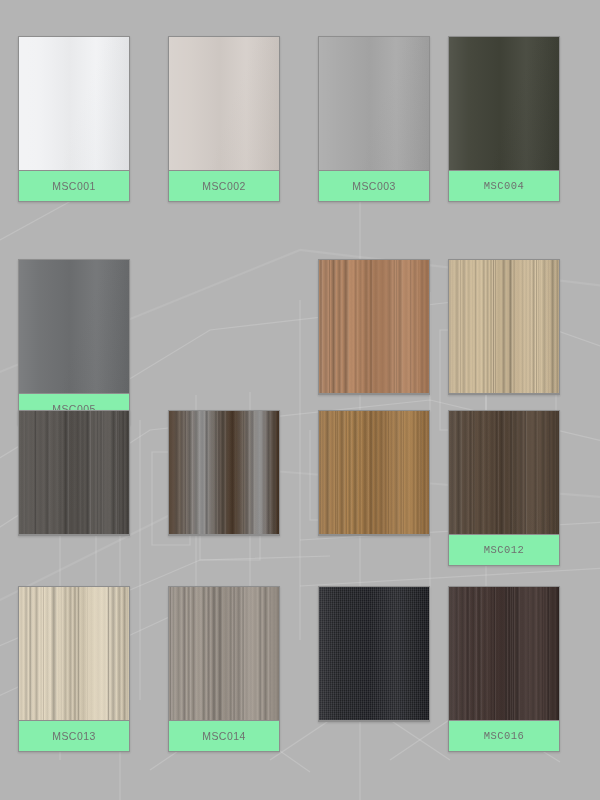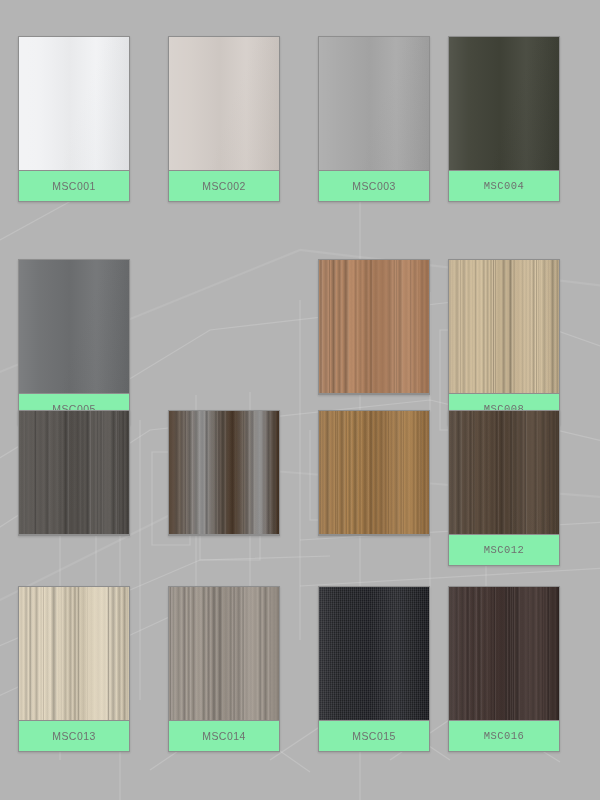--- a/index.html
+++ b/index.html
@@ -153,23 +153,20 @@
   </div>
   <div class="swatch-card row-2 col-3">
     <div class="swatch-face" style="background: rgb(189, 140, 104);">
         <div class="grain" style="background: linear-gradient(90deg, rgba(0, 0, 0, 0) 0%, rgba(0, 0, 0, 0.263) 1.75%, rgba(255, 255, 255, 0.086) 3.5%, rgba(0, 0, 0, 0) 3.5%, rgba(0, 0, 0, 0.165) 6.3%, rgba(255, 255, 255, 0.047) 9.1%, rgba(0, 0, 0, 0) 9.1%, rgba(0, 0, 0, 0.28) 9.75%, rgba(255, 255, 255, 0.09) 10.4%, rgba(0, 0, 0, 0) 10.4%, rgba(0, 0, 0, 0.29) 13.15%, rgba(255, 255, 255, 0.094) 15.9%, rgba(0, 0, 0, 0) 15.9%, rgba(0, 0, 0, 0.216) 18.45%, rgba(255, 255, 255, 0.067) 21%, rgba(0, 0, 0, 0) 21%, rgba(0, 0, 0, 0.29) 24.3%, rgba(255, 255, 255, 0.094) 27.6%, rgba(0, 0, 0, 0) 27.6%, rgba(0, 0, 0, 0.04) 29.55%, rgba(255, 255, 255, 0) 31.5%, rgba(0, 0, 0, 0) 31.5%, rgba(0, 0, 0, 0.16) 33.35%, rgba(255, 255, 255, 0.047) 35.2%, rgba(0, 0, 0, 0) 35.2%, rgba(0, 0, 0, 0.11) 37.55%, rgba(255, 255, 255, 0.027) 39.9%, rgba(0, 0, 0, 0) 39.9%, rgba(0, 0, 0, 0.17) 42.75%, rgba(255, 255, 255, 0.05) 45.6%, rgba(0, 0, 0, 0) 45.6%, rgba(0, 0, 0, 0.23) 47.3%, rgba(255, 255, 255, 0.075) 49%, rgba(0, 0, 0, 0) 49%, rgba(0, 0, 0, 0.086) 51.75%, rgba(255, 255, 255, 0.02) 54.5%, rgba(0, 0, 0, 0) 54.5%, rgba(0, 0, 0, 0.063) 57.8%, rgba(255, 255, 255, 0.008) 61.1%, rgba(0, 0, 0, 0) 61.1%, rgba(0, 0, 0, 0.145) 64.2%, rgba(255, 255, 255, 0.04) 67.3%, rgba(0, 0, 0, 0) 67.3%, rgba(0, 0, 0, 0.153) 68.5%, rgba(255, 255, 255, 0.043) 69.7%, rgba(0, 0, 0, 0) 69.7%, rgba(0, 0, 0, 0.196) 70.3%, rgba(255, 255, 255, 0.06) 70.9%, rgba(0, 0, 0, 0) 70.9%, rgba(0, 0, 0, 0.208) 73.6%, rgba(255, 255, 255, 0.063) 76.3%, rgba(0, 0, 0, 0) 76.3%, rgba(0, 0, 0, 0.07) 79.2%, rgba(255, 255, 255, 0.01) 82.1%, rgba(0, 0, 0, 0) 82.1%, rgba(0, 0, 0, 0.184) 83.35%, rgba(255, 255, 255, 0.055) 84.6%, rgba(0, 0, 0, 0) 84.6%, rgba(0, 0, 0, 0.133) 87.1%, rgba(255, 255, 255, 0.035) 89.6%, rgba(0, 0, 0, 0) 89.6%, rgba(0, 0, 0, 0.05) 90.55%, rgba(255, 255, 255, 0.004) 91.5%, rgba(0, 0, 0, 0) 91.5%, rgba(0, 0, 0, 0.133) 93.7%, rgba(255, 255, 255, 0.035) 95.9%, rgba(0, 0, 0, 0) 95.9%, rgba(0, 0, 0, 0.09) 98.1%, rgba(255, 255, 255, 0.02) 100%), linear-gradient(90deg, rgb(169, 122, 88) 0%, rgb(189, 140, 104) 30%, rgb(169, 122, 88) 58%, rgb(189, 140, 104) 82%, rgb(169, 122, 88) 100%); background-blend-mode: normal, normal; opacity: 0.92;"></div>
       </div>
   </div>
   <div class="swatch-card row-2 col-4">
     <div class="swatch-face" style="background: rgb(216, 197, 162);">
         <div class="grain" style="background: linear-gradient(90deg, rgba(0, 0, 0, 0) 0%, rgba(0, 0, 0, 0.192) 0.9%, rgba(255, 255, 255, 0.06) 1.8%, rgba(0, 0, 0, 0) 1.8%, rgba(0, 0, 0, 0.055) 3.3%, rgba(255, 255, 255, 0.008) 4.8%, rgba(0, 0, 0, 0) 4.8%, rgba(0, 0, 0, 0.16) 7.25%, rgba(255, 255, 255, 0.047) 9.7%, rgba(0, 0, 0, 0) 9.7%, rgba(0, 0, 0, 0.133) 10.45%, rgba(255, 255, 255, 0.035) 11.2%, rgba(0, 0, 0, 0) 11.2%, rgba(0, 0, 0, 0.176) 13.55%, rgba(255, 255, 255, 0.05) 15.9%, rgba(0, 0, 0, 0) 15.9%, rgba(0, 0, 0, 0.118) 18%, rgba(255, 255, 255, 0.03) 20.1%, rgba(0, 0, 0, 0) 20.1%, rgba(0, 0, 0, 0.067) 21.45%, rgba(255, 255, 255, 0.01) 22.8%, rgba(0, 0, 0, 0) 22.8%, rgba(0, 0, 0, 0.2) 24.2%, rgba(255, 255, 255, 0.063) 25.6%, rgba(0, 0, 0, 0) 25.6%, rgba(0, 0, 0, 0.067) 27.7%, rgba(255, 255, 255, 0.01) 29.8%, rgba(0, 0, 0, 0) 29.8%, rgba(0, 0, 0, 0.192) 31.6%, rgba(255, 255, 255, 0.06) 33.4%, rgba(0, 0, 0, 0) 33.4%, rgba(0, 0, 0, 0.16) 35.1%, rgba(255, 255, 255, 0.047) 36.8%, rgba(0, 0, 0, 0) 36.8%, rgba(0, 0, 0, 0.176) 38.2%, rgba(255, 255, 255, 0.05) 39.6%, rgba(0, 0, 0, 0) 39.6%, rgba(0, 0, 0, 0.227) 40.5%, rgba(255, 255, 255, 0.07) 41.4%, rgba(0, 0, 0, 0) 41.4%, rgba(0, 0, 0, 0.208) 42.1%, rgba(255, 255, 255, 0.063) 42.8%, rgba(0, 0, 0, 0) 42.8%, rgba(0, 0, 0, 0.05) 45.2%, rgba(255, 255, 255, 0.004) 47.6%, rgba(0, 0, 0, 0) 47.6%, rgba(0, 0, 0, 0.23) 49.8%, rgba(255, 255, 255, 0.075) 52%, rgba(0, 0, 0, 0) 52%, rgba(0, 0, 0, 0.043) 52.9%, rgba(255, 255, 255, 0.004) 53.8%, rgba(0, 0, 0, 0) 53.8%, rgba(0, 0, 0, 0.294) 55.85%, rgba(255, 255, 255, 0.098) 57.9%, rgba(0, 0, 0, 0) 57.9%, rgba(0, 0, 0, 0.13) 59.3%, rgba(255, 255, 255, 0.035) 60.7%, rgba(0, 0, 0, 0) 60.7%, rgba(0, 0, 0, 0.04) 63.05%, rgba(255, 255, 255, 0) 65.4%, rgba(0, 0, 0, 0) 65.4%, rgba(0, 0, 0, 0.114) 66.95%, rgba(255, 255, 255, 0.027) 68.5%, rgba(0, 0, 0, 0) 68.5%, rgba(0, 0, 0, 0.082) 70.25%, rgba(255, 255, 255, 0.016) 72%, rgba(0, 0, 0, 0) 72%, rgba(0, 0, 0, 0.12) 73.6%, rgba(255, 255, 255, 0.03) 75.2%, rgba(0, 0, 0, 0) 75.2%, rgba(0, 0, 0, 0.224) 76.95%, rgba(255, 255, 255, 0.07) 78.7%, rgba(0, 0, 0, 0) 78.7%, rgba(0, 0, 0, 0.216) 79.5%, rgba(255, 255, 255, 0.067) 80.3%, rgba(0, 0, 0, 0) 80.3%, rgba(0, 0, 0, 0.133) 81.55%, rgba(255, 255, 255, 0.035) 82.8%, rgba(0, 0, 0, 0) 82.8%, rgba(0, 0, 0, 0.09) 83.4%, rgba(255, 255, 255, 0.02) 84%, rgba(0, 0, 0, 0) 84%, rgba(0, 0, 0, 0.165) 86.55%, rgba(255, 255, 255, 0.047) 89.1%, rgba(0, 0, 0, 0) 89.1%, rgba(0, 0, 0, 0.07) 90.5%, rgba(255, 255, 255, 0.01) 91.9%, rgba(0, 0, 0, 0) 91.9%, rgba(0, 0, 0, 0.247) 94.25%, rgba(255, 255, 255, 0.08) 96.6%, rgba(0, 0, 0, 0) 96.6%, rgba(0, 0, 0, 0.145) 98.65%, rgba(255, 255, 255, 0.04) 100%), linear-gradient(90deg, rgb(198, 178, 144) 0%, rgb(216, 197, 162) 30%, rgb(198, 178, 144) 58%, rgb(216, 197, 162) 82%, rgb(198, 178, 144) 100%); background-blend-mode: normal, normal; opacity: 0.92;"></div>
       </div>
-    <div class="swatch-label">
-      <span>MSC008</span>
-    </div>
   </div>
 
   <div class="swatch-card row-3 col-1">
     <div class="swatch-face" style="background: rgb(95, 91, 87);">
         <div class="grain" style="background: linear-gradient(90deg, rgba(0, 0, 0, 0) 0%, rgba(0, 0, 0, 0.114) 2.8%, rgba(255, 255, 255, 0.027) 5.6%, rgba(0, 0, 0, 0) 5.6%, rgba(0, 0, 0, 0.247) 6.45%, rgba(255, 255, 255, 0.08) 7.3%, rgba(0, 0, 0, 0) 7.3%, rgba(0, 0, 0, 0.04) 7.9%, rgba(255, 255, 255, 0) 8.5%, rgba(0, 0, 0, 0) 8.5%, rgba(0, 0, 0, 0.05) 10.95%, rgba(255, 255, 255, 0.004) 13.4%, rgba(0, 0, 0, 0) 13.4%, rgba(0, 0, 0, 0.247) 15%, rgba(255, 255, 255, 0.08) 16.6%, rgba(0, 0, 0, 0) 16.6%, rgba(0, 0, 0, 0.07) 19.75%, rgba(255, 255, 255, 0.01) 22.9%, rgba(0, 0, 0, 0) 22.9%, rgba(0, 0, 0, 0.216) 25.65%, rgba(255, 255, 255, 0.067) 28.4%, rgba(0, 0, 0, 0) 28.4%, rgba(0, 0, 0, 0.086) 31.7%, rgba(255, 255, 255, 0.02) 35%, rgba(0, 0, 0, 0) 35%, rgba(0, 0, 0, 0.086) 37.5%, rgba(255, 255, 255, 0.02) 40%, rgba(0, 0, 0, 0) 40%, rgba(0, 0, 0, 0.27) 42.55%, rgba(255, 255, 255, 0.086) 45.1%, rgba(0, 0, 0, 0) 45.1%, rgba(0, 0, 0, 0.082) 48.1%, rgba(255, 255, 255, 0.016) 51.1%, rgba(0, 0, 0, 0) 51.1%, rgba(0, 0, 0, 0.133) 53.55%, rgba(255, 255, 255, 0.035) 56%, rgba(0, 0, 0, 0) 56%, rgba(0, 0, 0, 0.086) 58.05%, rgba(255, 255, 255, 0.02) 60.1%, rgba(0, 0, 0, 0) 60.1%, rgba(0, 0, 0, 0.282) 62.55%, rgba(255, 255, 255, 0.094) 65%, rgba(0, 0, 0, 0) 65%, rgba(0, 0, 0, 0.043) 65.65%, rgba(255, 255, 255, 0.004) 66.3%, rgba(0, 0, 0, 0) 66.3%, rgba(0, 0, 0, 0.137) 68.3%, rgba(255, 255, 255, 0.04) 70.3%, rgba(0, 0, 0, 0) 70.3%, rgba(0, 0, 0, 0.216) 71.6%, rgba(255, 255, 255, 0.067) 72.9%, rgba(0, 0, 0, 0) 72.9%, rgba(0, 0, 0, 0.208) 74.6%, rgba(255, 255, 255, 0.063) 76.3%, rgba(0, 0, 0, 0) 76.3%, rgba(0, 0, 0, 0.153) 77.25%, rgba(255, 255, 255, 0.043) 78.2%, rgba(0, 0, 0, 0) 78.2%, rgba(0, 0, 0, 0.04) 80.55%, rgba(255, 255, 255, 0) 82.9%, rgba(0, 0, 0, 0) 82.9%, rgba(0, 0, 0, 0.28) 86.05%, rgba(255, 255, 255, 0.09) 89.2%, rgba(0, 0, 0, 0) 89.2%, rgba(0, 0, 0, 0.247) 90%, rgba(255, 255, 255, 0.08) 90.8%, rgba(0, 0, 0, 0) 90.8%, rgba(0, 0, 0, 0.263) 91.8%, rgba(255, 255, 255, 0.086) 92.8%, rgba(0, 0, 0, 0) 92.8%, rgba(0, 0, 0, 0.23) 94.75%, rgba(255, 255, 255, 0.075) 96.7%, rgba(0, 0, 0, 0) 96.7%, rgba(0, 0, 0, 0.263) 99.2%, rgba(255, 255, 255, 0.086) 100%), linear-gradient(90deg, rgb(82, 78, 74) 0%, rgb(95, 91, 87) 30%, rgb(82, 78, 74) 58%, rgb(95, 91, 87) 82%, rgb(82, 78, 74) 100%); background-blend-mode: normal, normal; opacity: 0.92;"></div>
       </div>
   </div>
   <div class="swatch-card row-3 col-2">
     <div class="swatch-face" style="background: rgb(153, 153, 153);">
         <div class="grain" style="background: linear-gradient(90deg, rgba(0, 0, 0, 0) 0%, rgba(0, 0, 0, 0.043) 1.95%, rgba(255, 255, 255, 0) 3.9%, rgba(0, 0, 0, 0) 3.9%, rgba(0, 0, 0, 0.18) 6.85%, rgba(255, 255, 255, 0.055) 9.8%, rgba(0, 0, 0, 0) 9.8%, rgba(0, 0, 0, 0.18) 11.75%, rgba(255, 255, 255, 0.055) 13.7%, rgba(0, 0, 0, 0) 13.7%, rgba(0, 0, 0, 0.21) 14.95%, rgba(255, 255, 255, 0.067) 16.2%, rgba(0, 0, 0, 0) 16.2%, rgba(0, 0, 0, 0.247) 18.8%, rgba(255, 255, 255, 0.08) 21.4%, rgba(0, 0, 0, 0) 21.4%, rgba(0, 0, 0, 0.184) 24.65%, rgba(255, 255, 255, 0.055) 27.9%, rgba(0, 0, 0, 0) 27.9%, rgba(0, 0, 0, 0.133) 30.15%, rgba(255, 255, 255, 0.035) 32.4%, rgba(0, 0, 0, 0) 32.4%, rgba(0, 0, 0, 0.28) 34.3%, rgba(255, 255, 255, 0.09) 36.2%, rgba(0, 0, 0, 0) 36.2%, rgba(0, 0, 0, 0.05) 38.65%, rgba(255, 255, 255, 0.004) 41.1%, rgba(0, 0, 0, 0) 41.1%, rgba(0, 0, 0, 0.216) 42.7%, rgba(255, 255, 255, 0.067) 44.3%, rgba(0, 0, 0, 0) 44.3%, rgba(0, 0, 0, 0.26) 45.5%, rgba(255, 255, 255, 0.082) 46.7%, rgba(0, 0, 0, 0) 46.7%, rgba(0, 0, 0, 0.28) 49.05%, rgba(255, 255, 255, 0.09) 51.4%, rgba(0, 0, 0, 0) 51.4%, rgba(0, 0, 0, 0.043) 53.05%, rgba(255, 255, 255, 0.004) 54.7%, rgba(0, 0, 0, 0) 54.7%, rgba(0, 0, 0, 0.13) 57.65%, rgba(255, 255, 255, 0.035) 60.6%, rgba(0, 0, 0, 0) 60.6%, rgba(0, 0, 0, 0.098) 63.75%, rgba(255, 255, 255, 0.024) 66.9%, rgba(0, 0, 0, 0) 66.9%, rgba(0, 0, 0, 0.192) 67.65%, rgba(255, 255, 255, 0.06) 68.4%, rgba(0, 0, 0, 0) 68.4%, rgba(0, 0, 0, 0.27) 70.95%, rgba(255, 255, 255, 0.086) 73.5%, rgba(0, 0, 0, 0) 73.5%, rgba(0, 0, 0, 0.208) 75.7%, rgba(255, 255, 255, 0.063) 77.9%, rgba(0, 0, 0, 0) 77.9%, rgba(0, 0, 0, 0.082) 80.95%, rgba(255, 255, 255, 0.016) 84%, rgba(0, 0, 0, 0) 84%, rgba(0, 0, 0, 0.082) 86%, rgba(255, 255, 255, 0.016) 88%, rgba(0, 0, 0, 0) 88%, rgba(0, 0, 0, 0.227) 90.4%, rgba(255, 255, 255, 0.07) 92.8%, rgba(0, 0, 0, 0) 92.8%, rgba(0, 0, 0, 0.153) 95.25%, rgba(255, 255, 255, 0.043) 97.7%, rgba(0, 0, 0, 0) 97.7%, rgba(0, 0, 0, 0.196) 98.5%, rgba(255, 255, 255, 0.06) 99.3%, rgba(0, 0, 0, 0) 99.3%, rgba(0, 0, 0, 0.12) 100%, rgba(255, 255, 255, 0.03) 100%), linear-gradient(90deg, rgb(63, 42, 24) 0%, rgb(153, 153, 153) 30%, rgb(63, 42, 24) 58%, rgb(153, 153, 153) 82%, rgb(63, 42, 24) 100%); background-blend-mode: normal, normal; opacity: 0.92;"></div>
@@ -202,23 +199,20 @@
         <div class="grain" style="background: linear-gradient(90deg, rgba(0, 0, 0, 0) 0%, rgba(0, 0, 0, 0.267) 1.3%, rgba(255, 255, 255, 0.086) 2.6%, rgba(0, 0, 0, 0) 2.6%, rgba(0, 0, 0, 0.133) 4.1%, rgba(255, 255, 255, 0.035) 5.6%, rgba(0, 0, 0, 0) 5.6%, rgba(0, 0, 0, 0.165) 8.65%, rgba(255, 255, 255, 0.047) 11.7%, rgba(0, 0, 0, 0) 11.7%, rgba(0, 0, 0, 0.27) 13.95%, rgba(255, 255, 255, 0.086) 16.2%, rgba(0, 0, 0, 0) 16.2%, rgba(0, 0, 0, 0.21) 17.95%, rgba(255, 255, 255, 0.067) 19.7%, rgba(0, 0, 0, 0) 19.7%, rgba(0, 0, 0, 0.224) 22.3%, rgba(255, 255, 255, 0.07) 24.9%, rgba(0, 0, 0, 0) 24.9%, rgba(0, 0, 0, 0.075) 27.1%, rgba(255, 255, 255, 0.016) 29.3%, rgba(0, 0, 0, 0) 29.3%, rgba(0, 0, 0, 0.275) 31.65%, rgba(255, 255, 255, 0.09) 34%, rgba(0, 0, 0, 0) 34%, rgba(0, 0, 0, 0.243) 36.05%, rgba(255, 255, 255, 0.08) 38.1%, rgba(0, 0, 0, 0) 38.1%, rgba(0, 0, 0, 0.294) 40.9%, rgba(255, 255, 255, 0.098) 43.7%, rgba(0, 0, 0, 0) 43.7%, rgba(0, 0, 0, 0.282) 46.4%, rgba(255, 255, 255, 0.094) 49.1%, rgba(0, 0, 0, 0) 49.1%, rgba(0, 0, 0, 0.075) 51.8%, rgba(255, 255, 255, 0.016) 54.5%, rgba(0, 0, 0, 0) 54.5%, rgba(0, 0, 0, 0.18) 56.15%, rgba(255, 255, 255, 0.055) 57.8%, rgba(0, 0, 0, 0) 57.8%, rgba(0, 0, 0, 0.184) 59.3%, rgba(255, 255, 255, 0.055) 60.8%, rgba(0, 0, 0, 0) 60.8%, rgba(0, 0, 0, 0.208) 63.5%, rgba(255, 255, 255, 0.063) 66.2%, rgba(0, 0, 0, 0) 66.2%, rgba(0, 0, 0, 0.24) 67.4%, rgba(255, 255, 255, 0.075) 68.6%, rgba(0, 0, 0, 0) 68.6%, rgba(0, 0, 0, 0.098) 70.75%, rgba(255, 255, 255, 0.024) 72.9%, rgba(0, 0, 0, 0) 72.9%, rgba(0, 0, 0, 0.055) 74.4%, rgba(255, 255, 255, 0.008) 75.9%, rgba(0, 0, 0, 0) 75.9%, rgba(0, 0, 0, 0.086) 78.4%, rgba(255, 255, 255, 0.02) 80.9%, rgba(0, 0, 0, 0) 80.9%, rgba(0, 0, 0, 0.25) 82.9%, rgba(255, 255, 255, 0.082) 84.9%, rgba(0, 0, 0, 0) 84.9%, rgba(0, 0, 0, 0.23) 87.7%, rgba(255, 255, 255, 0.075) 90.5%, rgba(0, 0, 0, 0) 90.5%, rgba(0, 0, 0, 0.094) 92.05%, rgba(255, 255, 255, 0.02) 93.6%, rgba(0, 0, 0, 0) 93.6%, rgba(0, 0, 0, 0.055) 95.45%, rgba(255, 255, 255, 0.004) 97.3%, rgba(0, 0, 0, 0) 97.3%, rgba(0, 0, 0, 0.137) 99.45%, rgba(255, 255, 255, 0.035) 100%), linear-gradient(90deg, rgb(154, 145, 136) 0%, rgb(169, 160, 150) 30%, rgb(154, 145, 136) 58%, rgb(169, 160, 150) 82%, rgb(154, 145, 136) 100%); background-blend-mode: normal, normal; opacity: 0.92;"></div>
       </div>
     <div class="swatch-label">
       <span>MSC014</span>
     </div>
   </div>
   <div class="swatch-card row-4 col-3">
     <div class="swatch-face" style="background: rgb(37, 38, 43);">
         <div class="grain" style="background: repeating-linear-gradient(90deg, rgba(255, 255, 255, 0.07) 0px, rgba(255, 255, 255, 0.07) 1px, rgba(0, 0, 0, 0.14) 1px, rgba(0, 0, 0, 0.14) 2px), repeating-linear-gradient(0deg, rgba(255, 255, 255, 0.05) 0px, rgba(255, 255, 255, 0.05) 1px, rgba(0, 0, 0, 0.1) 1px, rgba(0, 0, 0, 0.1) 2px), linear-gradient(90deg, rgb(28, 29, 34), rgb(37, 38, 43) 50%, rgb(28, 29, 34)); opacity: 0.9;"></div>
       </div>
-    <div class="swatch-label">
-      <span>MSC015</span>
-    </div>
   </div>
   <div class="swatch-card row-4 col-4">
     <div class="swatch-face" style="background: rgb(74, 58, 54);">
         <div class="grain" style="background: linear-gradient(90deg, rgba(0, 0, 0, 0) 0%, rgba(0, 0, 0, 0.118) 2.35%, rgba(255, 255, 255, 0.03) 4.7%, rgba(0, 0, 0, 0) 4.7%, rgba(0, 0, 0, 0.216) 7%, rgba(255, 255, 255, 0.067) 9.3%, rgba(0, 0, 0, 0) 9.3%, rgba(0, 0, 0, 0.184) 12.3%, rgba(255, 255, 255, 0.055) 15.3%, rgba(0, 0, 0, 0) 15.3%, rgba(0, 0, 0, 0.29) 17.25%, rgba(255, 255, 255, 0.094) 19.2%, rgba(0, 0, 0, 0) 19.2%, rgba(0, 0, 0, 0.2) 22.1%, rgba(255, 255, 255, 0.063) 25%, rgba(0, 0, 0, 0) 25%, rgba(0, 0, 0, 0.263) 27.5%, rgba(255, 255, 255, 0.086) 30%, rgba(0, 0, 0, 0) 30%, rgba(0, 0, 0, 0.137) 32.55%, rgba(255, 255, 255, 0.04) 35.1%, rgba(0, 0, 0, 0) 35.1%, rgba(0, 0, 0, 0.055) 36.1%, rgba(255, 255, 255, 0.008) 37.1%, rgba(0, 0, 0, 0) 37.1%, rgba(0, 0, 0, 0.145) 38.7%, rgba(255, 255, 255, 0.04) 40.3%, rgba(0, 0, 0, 0) 40.3%, rgba(0, 0, 0, 0.24) 41.3%, rgba(255, 255, 255, 0.075) 42.3%, rgba(0, 0, 0, 0) 42.3%, rgba(0, 0, 0, 0.05) 43.75%, rgba(255, 255, 255, 0.004) 45.2%, rgba(0, 0, 0, 0) 45.2%, rgba(0, 0, 0, 0.05) 47.9%, rgba(255, 255, 255, 0.004) 50.6%, rgba(0, 0, 0, 0) 50.6%, rgba(0, 0, 0, 0.28) 52%, rgba(255, 255, 255, 0.09) 53.4%, rgba(0, 0, 0, 0) 53.4%, rgba(0, 0, 0, 0.27) 54.9%, rgba(255, 255, 255, 0.086) 56.4%, rgba(0, 0, 0, 0) 56.4%, rgba(0, 0, 0, 0.294) 57.2%, rgba(255, 255, 255, 0.098) 58%, rgba(0, 0, 0, 0) 58%, rgba(0, 0, 0, 0.275) 58.85%, rgba(255, 255, 255, 0.09) 59.7%, rgba(0, 0, 0, 0) 59.7%, rgba(0, 0, 0, 0.263) 62.2%, rgba(255, 255, 255, 0.086) 64.7%, rgba(0, 0, 0, 0) 64.7%, rgba(0, 0, 0, 0.086) 67.55%, rgba(255, 255, 255, 0.02) 70.4%, rgba(0, 0, 0, 0) 70.4%, rgba(0, 0, 0, 0.13) 72.1%, rgba(255, 255, 255, 0.035) 73.8%, rgba(0, 0, 0, 0) 73.8%, rgba(0, 0, 0, 0.15) 76.7%, rgba(255, 255, 255, 0.043) 79.6%, rgba(0, 0, 0, 0) 79.6%, rgba(0, 0, 0, 0.18) 81.8%, rgba(255, 255, 255, 0.055) 84%, rgba(0, 0, 0, 0) 84%, rgba(0, 0, 0, 0.18) 84.95%, rgba(255, 255, 255, 0.055) 85.9%, rgba(0, 0, 0, 0) 85.9%, rgba(0, 0, 0, 0.15) 87.3%, rgba(255, 255, 255, 0.043) 88.7%, rgba(0, 0, 0, 0) 88.7%, rgba(0, 0, 0, 0.28) 90.35%, rgba(255, 255, 255, 0.09) 92%, rgba(0, 0, 0, 0) 92%, rgba(0, 0, 0, 0.1) 94.45%, rgba(255, 255, 255, 0.024) 96.9%, rgba(0, 0, 0, 0) 96.9%, rgba(0, 0, 0, 0.26) 99.55%, rgba(255, 255, 255, 0.082) 100%), linear-gradient(90deg, rgb(61, 47, 44) 0%, rgb(74, 58, 54) 30%, rgb(61, 47, 44) 58%, rgb(74, 58, 54) 82%, rgb(61, 47, 44) 100%); background-blend-mode: normal, normal; opacity: 0.92;"></div>
       </div>
     <div class="swatch-label">
       <span>MSC016</span>
     </div>
   </div>
 

